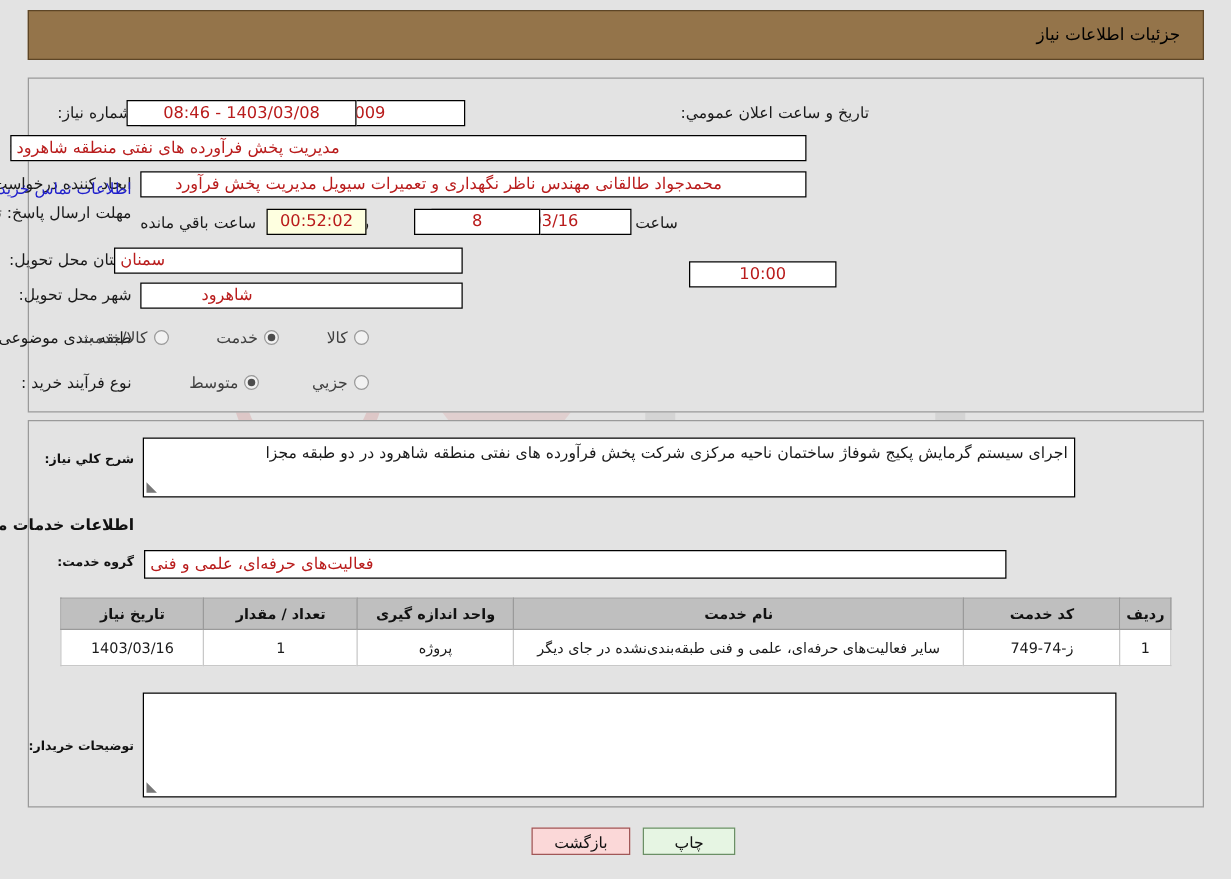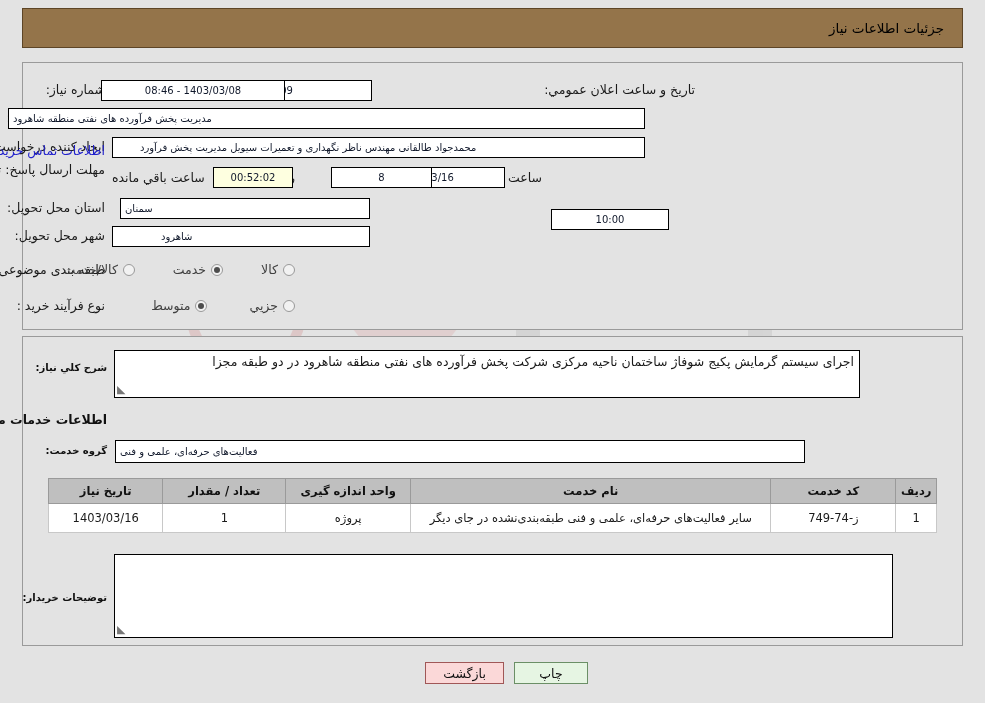--- a/index.html
+++ b/index.html
@@ -58,22 +58,22 @@
   .lbl {
     font-size: 12.5px;
     color: #1a1a1a;
     white-space: nowrap;
     text-align: right;
   }
   .fld {
     background: #ffffff;
     border: 1px solid #000000;
     box-sizing: border-box;
-    font-size: 10px;
-    color: #0f172a;
+    font-size: 13px;
+    color: #b91c1c;
     padding: 1px 4px;
     height: 21px;
     line-height: 18px;
     display: flex;
     align-items: center;
     overflow: hidden;
     white-space: nowrap;
   }
   .fld.center { justify-content: center; }
   .fld.right  { justify-content: flex-end; }
@@ -255,21 +255,21 @@
   <span class="lbl" style="position:absolute; top:170px; right:443px; z-index:11;">ساعت</span>
   <div class="fld center" style="position:absolute; top:182px; right:316px; width:118px; z-index:11;margin-top:27px;">10:00</div>
   <div class="fld center" style="position:absolute; top:167px; right:553px; left:331px; width:101px; z-index:11;">8</div>
   <span class="lbl" style="position:absolute; top:170px; right:690px; left:298px; z-index:11;">روز و</span>
   <div class="fld timer" style="position:absolute; top:167px; left:213px; width:80px; z-index:11;">00:52:02</div>
   <span class="lbl" style="position:absolute; top:170px; left:112px; z-index:11;">ساعت باقي مانده</span>
 
   <div class="row" style="top:200px; right:880px; z-index:11;">
     <span class="lbl">استان محل تحویل:</span>
   </div>
-  <div class="fld right" style="position:absolute; top:198px; right:615px; width:250px; z-index:11;">سمنان</div>
+  <div class="fld right" style="position:absolute; top:198px; right:615px; width:279px; z-index:11;">سمنان</div>
 
   <div class="row" style="top:228px; right:880px; z-index:11;">
     <span class="lbl">شهر محل تحویل:</span>
   </div>
   <div class="fld right" style="position:absolute; top:226px; right:615px; width:258px; z-index:11;padding-left:48px;">شاهرود</div>
 
   <div class="row" style="top:262px; right:880px; z-index:11;">
     <span class="lbl">طبقه بندی موضوعی:</span>
   </div>
   <div style="position:absolute; top:262px; right:690px; z-index:11; display:flex; align-items:center; gap:38px;">

